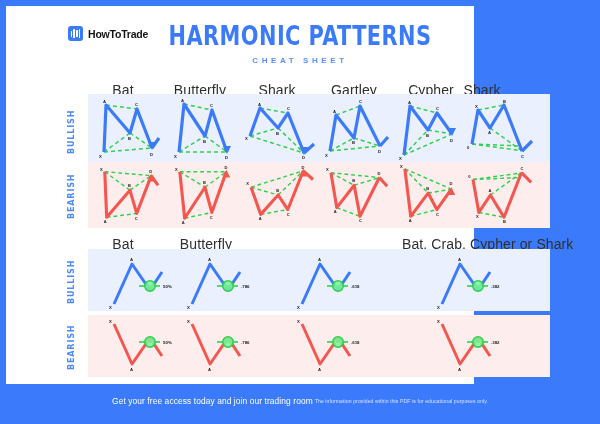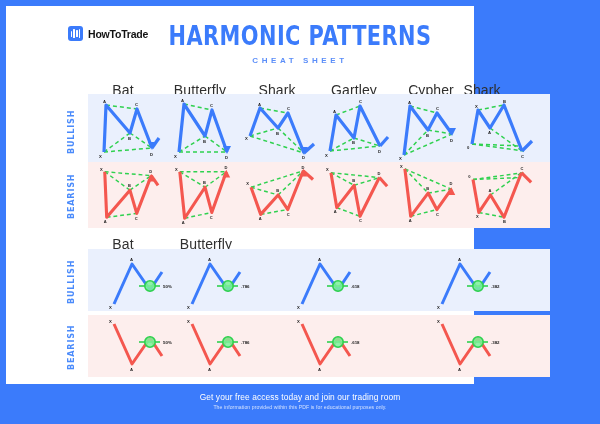--- a/index.html
+++ b/index.html
@@ -48,21 +48,21 @@
     position:absolute;color:#4b8bfb;font-weight:700;font-size:9px;
     letter-spacing:.8px;white-space:nowrap;
     transform-origin:left top;transform:rotate(-90deg);
     font-family:"DejaVu Sans Condensed","Liberation Sans",sans-serif;
   }
   .cell{position:absolute;}
   .cell svg{display:block;}
   
   .footer{
     position:absolute;left:0;bottom:0;width:588px;height:34px;background:#3b7bfb;
-    display:flex;flex-direction:column;align-items:center;justify-content:center;gap:2px;
+    display:flex;flex-direction:row;align-items:center;justify-content:center;gap:2px;
   }
   .footer-main{font-size:8.4px;color:#ffffff;font-weight:400;letter-spacing:.1px;}
   .footer-sub{font-size:5.1px;color:#d5e3ff;letter-spacing:.1px;}
 </style>
 </head>
 <body>
 
 <div class="sheet">
 
   <div class="header">
@@ -331,20 +331,21 @@
           <text x="11" y="56">X</text>
           <text x="24" y="29">A</text>
           <text x="39" y="61">B</text>
           <text x="57" y="6">C</text>
       </g>
     </svg>
   </div>
 
   <div class="colhead" style="left:78px;top:230px;width:78px;">Bat</div>
   <div class="colhead" style="left:155px;top:230px;width:90px;">Butterfly</div>
+  <div class="colhead" style="left:396px;top:230px;width:146px;">Bat, Crab, Cypher or Shark</div>
 
   <div class="band bull" style="left:82px;top:243px;width:462px;height:62px;"></div>
   <div class="band bear" style="left:82px;top:309px;width:462px;height:62px;"></div>
 
   <div class="sidelabel" style="left:60px;top:298px;">BULLISH</div>
   <div class="sidelabel" style="left:60px;top:364px;">BEARISH</div>
 
   <div class="cell" style="left:100px;top:246px;">
     <svg width="70" height="58" viewBox="0 0 70 58">
       <path d="M8,52 L26,12 L44,38 L56,20" stroke="#3b7bfb" stroke-width="3" fill="none" stroke-linejoin="round"></path>

